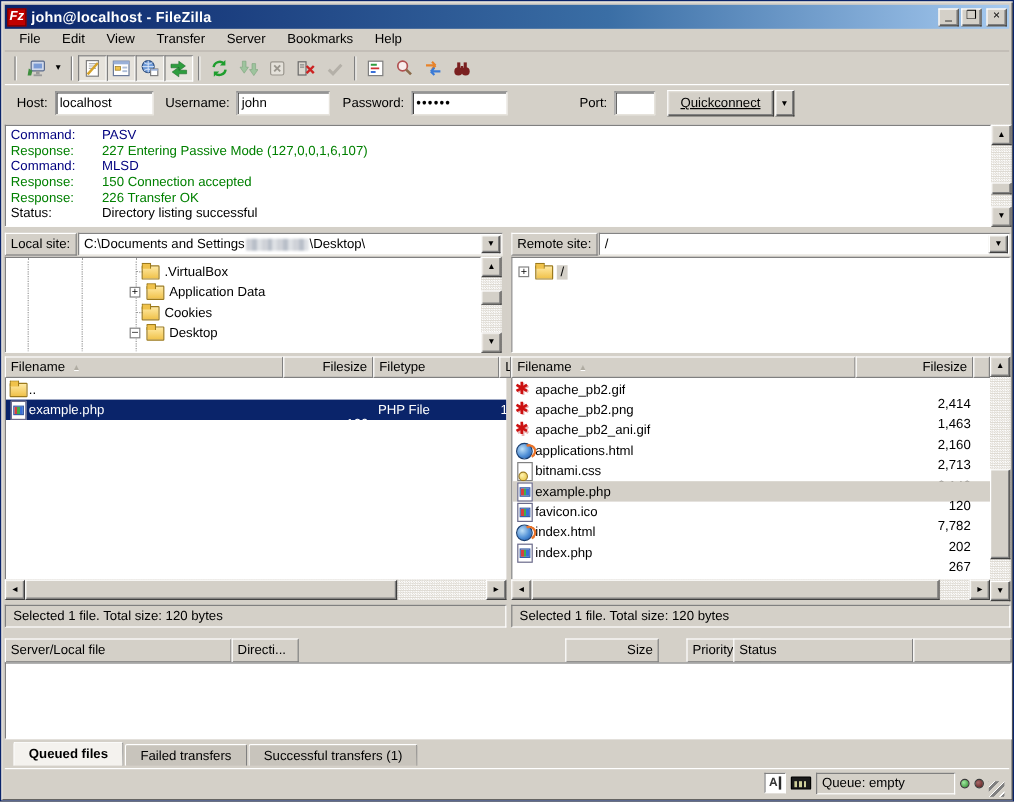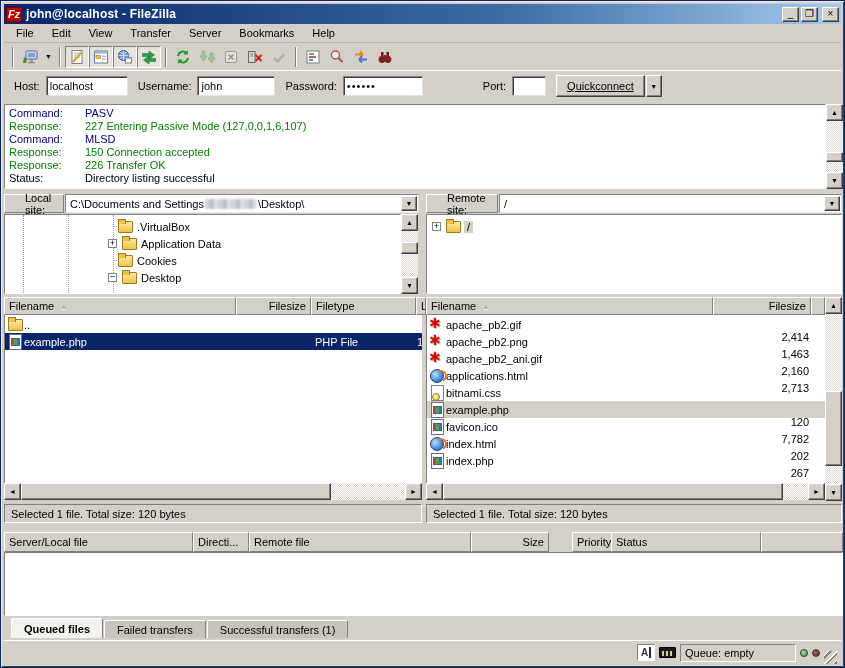--- a/index.html
+++ b/index.html
@@ -49,21 +49,21 @@
   .log-command{color:#00007f;align-items:flex-end;}
   .log-response{color:#008000;}
   .log-status{color:#000;}
   
   .vsb{position:absolute;width:17px;background:repeating-conic-gradient(#fff 0% 25%,#dcd8d0 0% 50%) 0 0/2px 2px;}
   .hsb{position:absolute;height:17px;background:repeating-conic-gradient(#fff 0% 25%,#dcd8d0 0% 50%) 0 0/2px 2px;}
   .sbtn{position:absolute;width:17px;height:17px;display:flex;align-items:center;justify-content:center;
     border:1px solid;border-color:#fff #404040 #404040 #fff;box-shadow:inset -1px -1px 0 #808080, inset 1px 1px 0 #dcd8d0;background:#d4d0c8;}
   .sthumb{position:absolute;border:1px solid;border-color:#fff #404040 #404040 #fff;box-shadow:inset -1px -1px 0 #808080;background:#d4d0c8;}
   
-  .site-label{position:absolute;height:19px;display:flex;align-items:center;padding-left:20px;
+  .site-label{position:absolute;height:19px;display:flex;align-items:center;padding-left:4px;
     border:1px solid;border-color:#fff #808080 #808080 #fff;background:#d4d0c8;}
   .site-combo{position:absolute;height:19px;background:#fff;border:1px solid;border-color:#848484 #e6e3dc #e6e3dc #848484;
     display:flex;align-items:center;padding-left:4px;white-space:nowrap;overflow:hidden;}
   .combo-arrow{position:absolute;top:1px;right:1px;width:16px;height:15px;display:flex;align-items:center;justify-content:center;
     border:1px solid;border-color:#fff #404040 #404040 #fff;box-shadow:inset -1px -1px 0 #808080;background:#d4d0c8;}
   .blurname{display:inline-block;width:52px;height:10px;margin:0 1px;border-radius:1px;
     background:repeating-linear-gradient(90deg,#cfd2d8 0 5px,#b9bfc9 5px 9px,#dde0e4 9px 13px);filter:blur(1px);}
   
   .treepane{position:absolute;background:#fff;border:1px solid;border-color:#808080 #fff #fff #808080;overflow:hidden;}
   .trow{position:absolute;height:17px;display:flex;align-items:center;white-space:nowrap;}
@@ -481,23 +481,20 @@
       <span>Selected 1 file. Total size: 120 bytes</span>
     </div>
 
   <div class="hdrrow" style="left:3px;top:531px;width:839px;height:20px">
     <div class="hcell" style="left:0;width:189px;height:20px">
         <span>Server/Local file</span>
       </div>
     <div class="hcell" style="left:189px;width:56px;height:20px">
         <span>Directi...</span>
       </div>
-    <div class="hcell" style="left:245px;width:222px;height:20px">
-        <span>Remote file</span>
-      </div>
     <div class="hcell right" style="left:467px;width:78px;height:20px">
         <span>Size</span>
       </div>
     <div class="hcell" style="left:568px;width:62px;height:20px">
         <span>Priority</span>
       </div>
     <div class="hcell" style="left:607px;width:150px;height:20px">
         <span>Status</span>
       </div>
     <div class="hcell" style="left:757px;width:82px;height:20px"></div>

